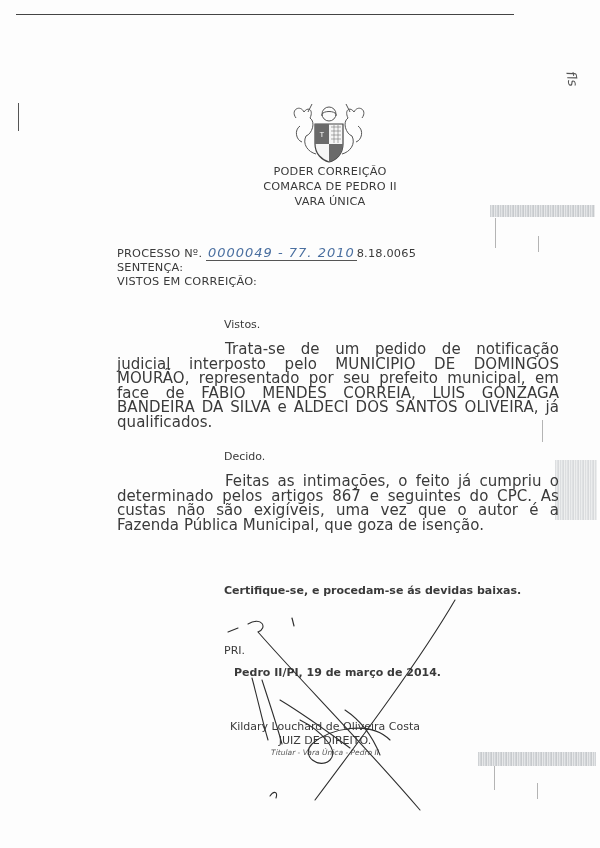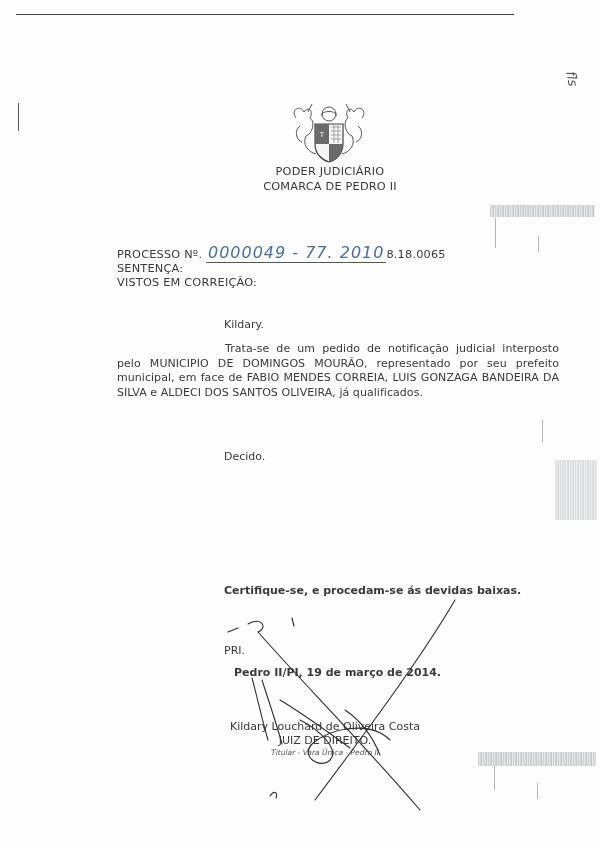--- a/index.html
+++ b/index.html
@@ -62,31 +62,31 @@
       position: absolute;
       left: 117px; top: 246px;
       font-size: 11.3px;
       line-height: 14px;
       letter-spacing: 0.2px;
     }
     .process-line { white-space: nowrap; }
     .handwritten {
       font-family: "DejaVu Sans", sans-serif;
       color: #4a6fa0;
-      font-size: 16px;
+      font-size: 13px;
       letter-spacing: 1px;
       border-bottom: 1px solid #555;
       padding: 0 2px;
       font-style: italic;
     }
     .body-text {
       position: absolute;
       left: 117px;
       width: 442px;
-      font-size: 11px;
+      font-size: 15px;
       line-height: 14.5px;
       text-align: justify;
       letter-spacing: 0.05px;
     }
     .indent { text-indent: 108px; }
     .bold { font-weight: bold; color: #2a2a2a; }
     .plain-line {
       position: absolute;
       font-size: 11px;
       white-space: nowrap;
@@ -154,40 +154,42 @@
         <line x1="45" y1="31" x2="55" y2="31"></line>
       <line x1="45" y1="35" x2="55" y2="35"></line>
         <line x1="45" y1="39" x2="55" y2="39"></line>
       <line x1="48" y1="25" x2="48" y2="43"></line>
         <line x1="52" y1="25" x2="52" y2="43"></line>
     </g>
     <text x="36" y="37" font-size="7" fill="#fff" font-family="DejaVu Sans, sans-serif" text-anchor="middle">T</text>
   </svg>
 
   <div class="header-block">
-    <div>PODER JUDICIÁRIO</div>
+    <div>PODER CORREIÇÃO</div>
     <div>COMARCA DE PEDRO II</div>
+    <div>VARA ÚNICA</div>
   </div>
 
   <div class="process-block">
     <div class="process-line">
       <span>PROCESSO Nº.</span>
       <span class="handwritten">0000049 - 77. 2010</span><span>8.18.0065</span>
     </div>
     <div>SENTENÇA:</div>
     <div>VISTOS EM CORREIÇÃO:</div>
   </div>
 
-  <div class="plain-line" style="left:224px; top:318px;">Kildary.</div>
+  <div class="plain-line" style="left:224px; top:318px;">Vistos.</div>
 
   <div class="body-text indent" style="top:342px;">Trata-se de um pedido de notificação judicial interposto pelo MUNICIPIO DE DOMINGOS MOURÃO, representado por seu prefeito municipal, em face de FABIO MENDES CORREIA, LUIS GONZAGA BANDEIRA DA SILVA e ALDECI DOS SANTOS OLIVEIRA, já qualificados.</div>
 
 
   <div class="plain-line" style="left:224px; top:450px;text-align:center;">Decido.</div>
 
+  <div class="body-text indent" style="top:474px;">Feitas as intimações, o feito já cumpriu o determinado pelos artigos 867 e seguintes do CPC. As custas não são exigíveis, uma vez que o autor é a Fazenda Pública  Municipal, que goza de isenção.</div>
 
 
   <div class="plain-line" style="left:224px; top:584px;font-weight:bold;">Certifique-se, e procedam-se ás devidas baixas.</div>
 
   <div class="plain-line" style="left:224px; top:644px;">PRI.</div>
 
   <div class="plain-line" style="left:234px; top:666px;font-weight:bold;">Pedro II/PI, 19 de março de 2014.</div>
 
   <div class="signature-block">
     <div class="sig-name">Kildary Louchard de Oliveira Costa</div>

